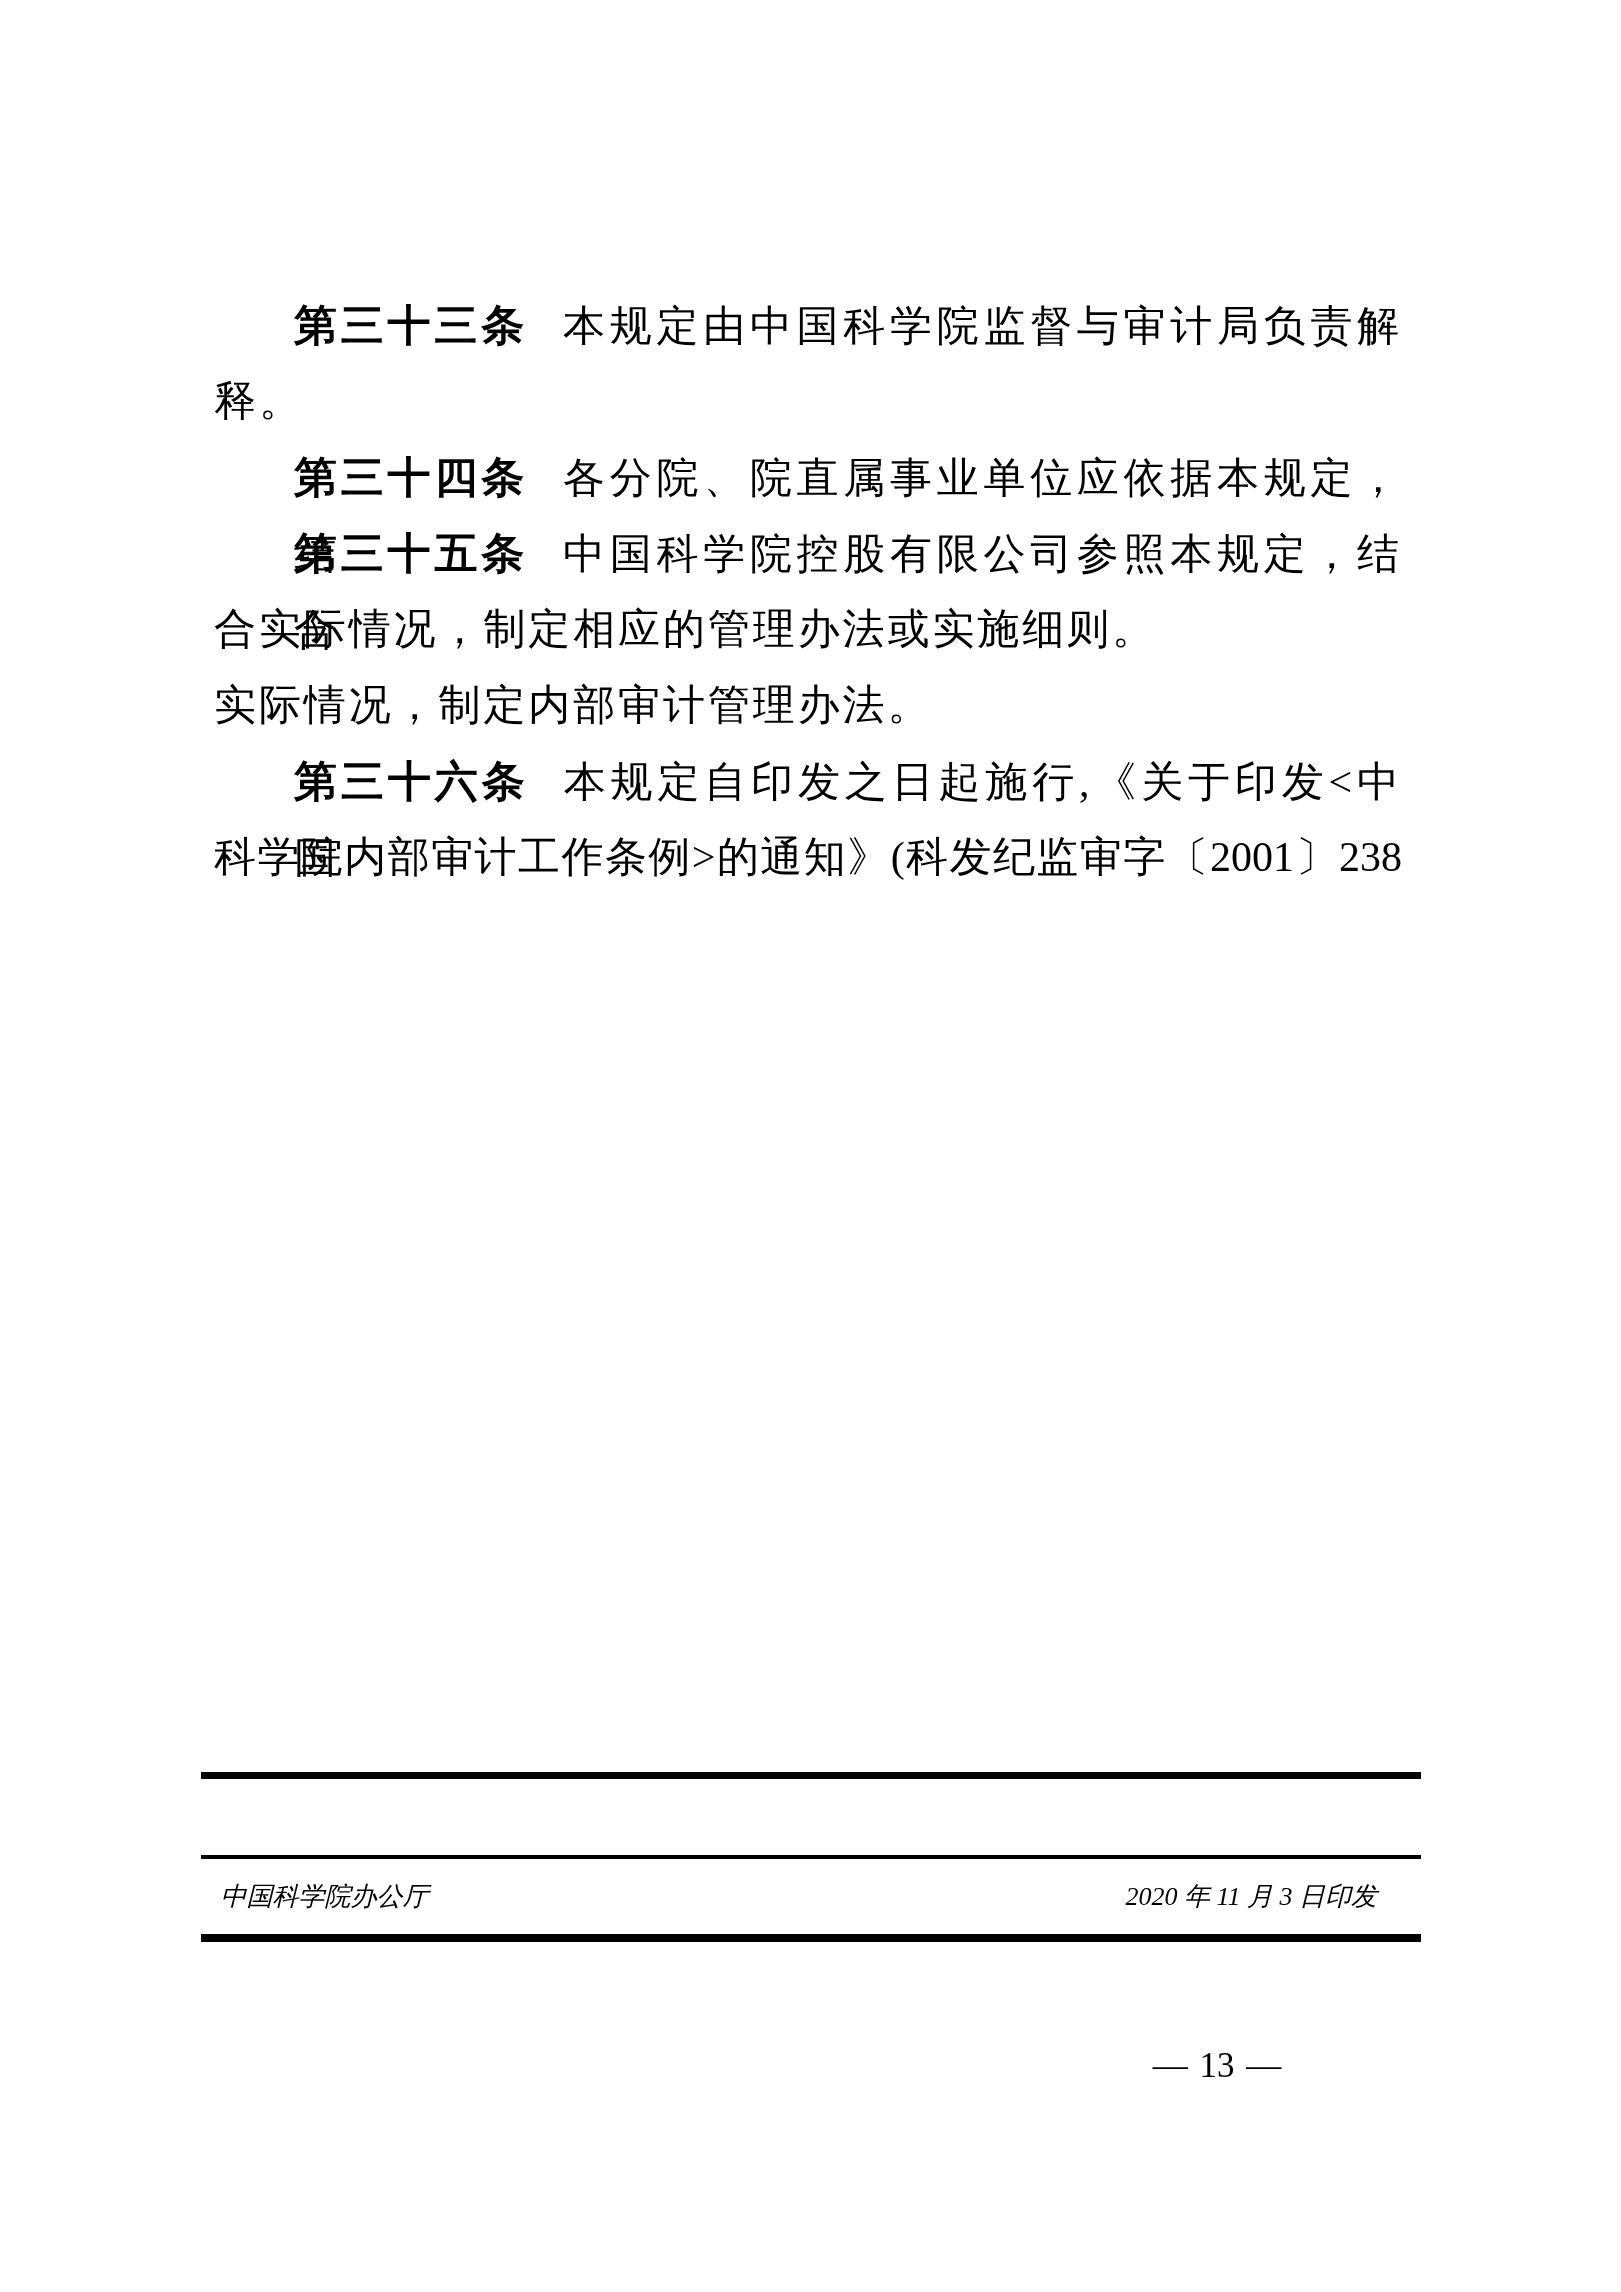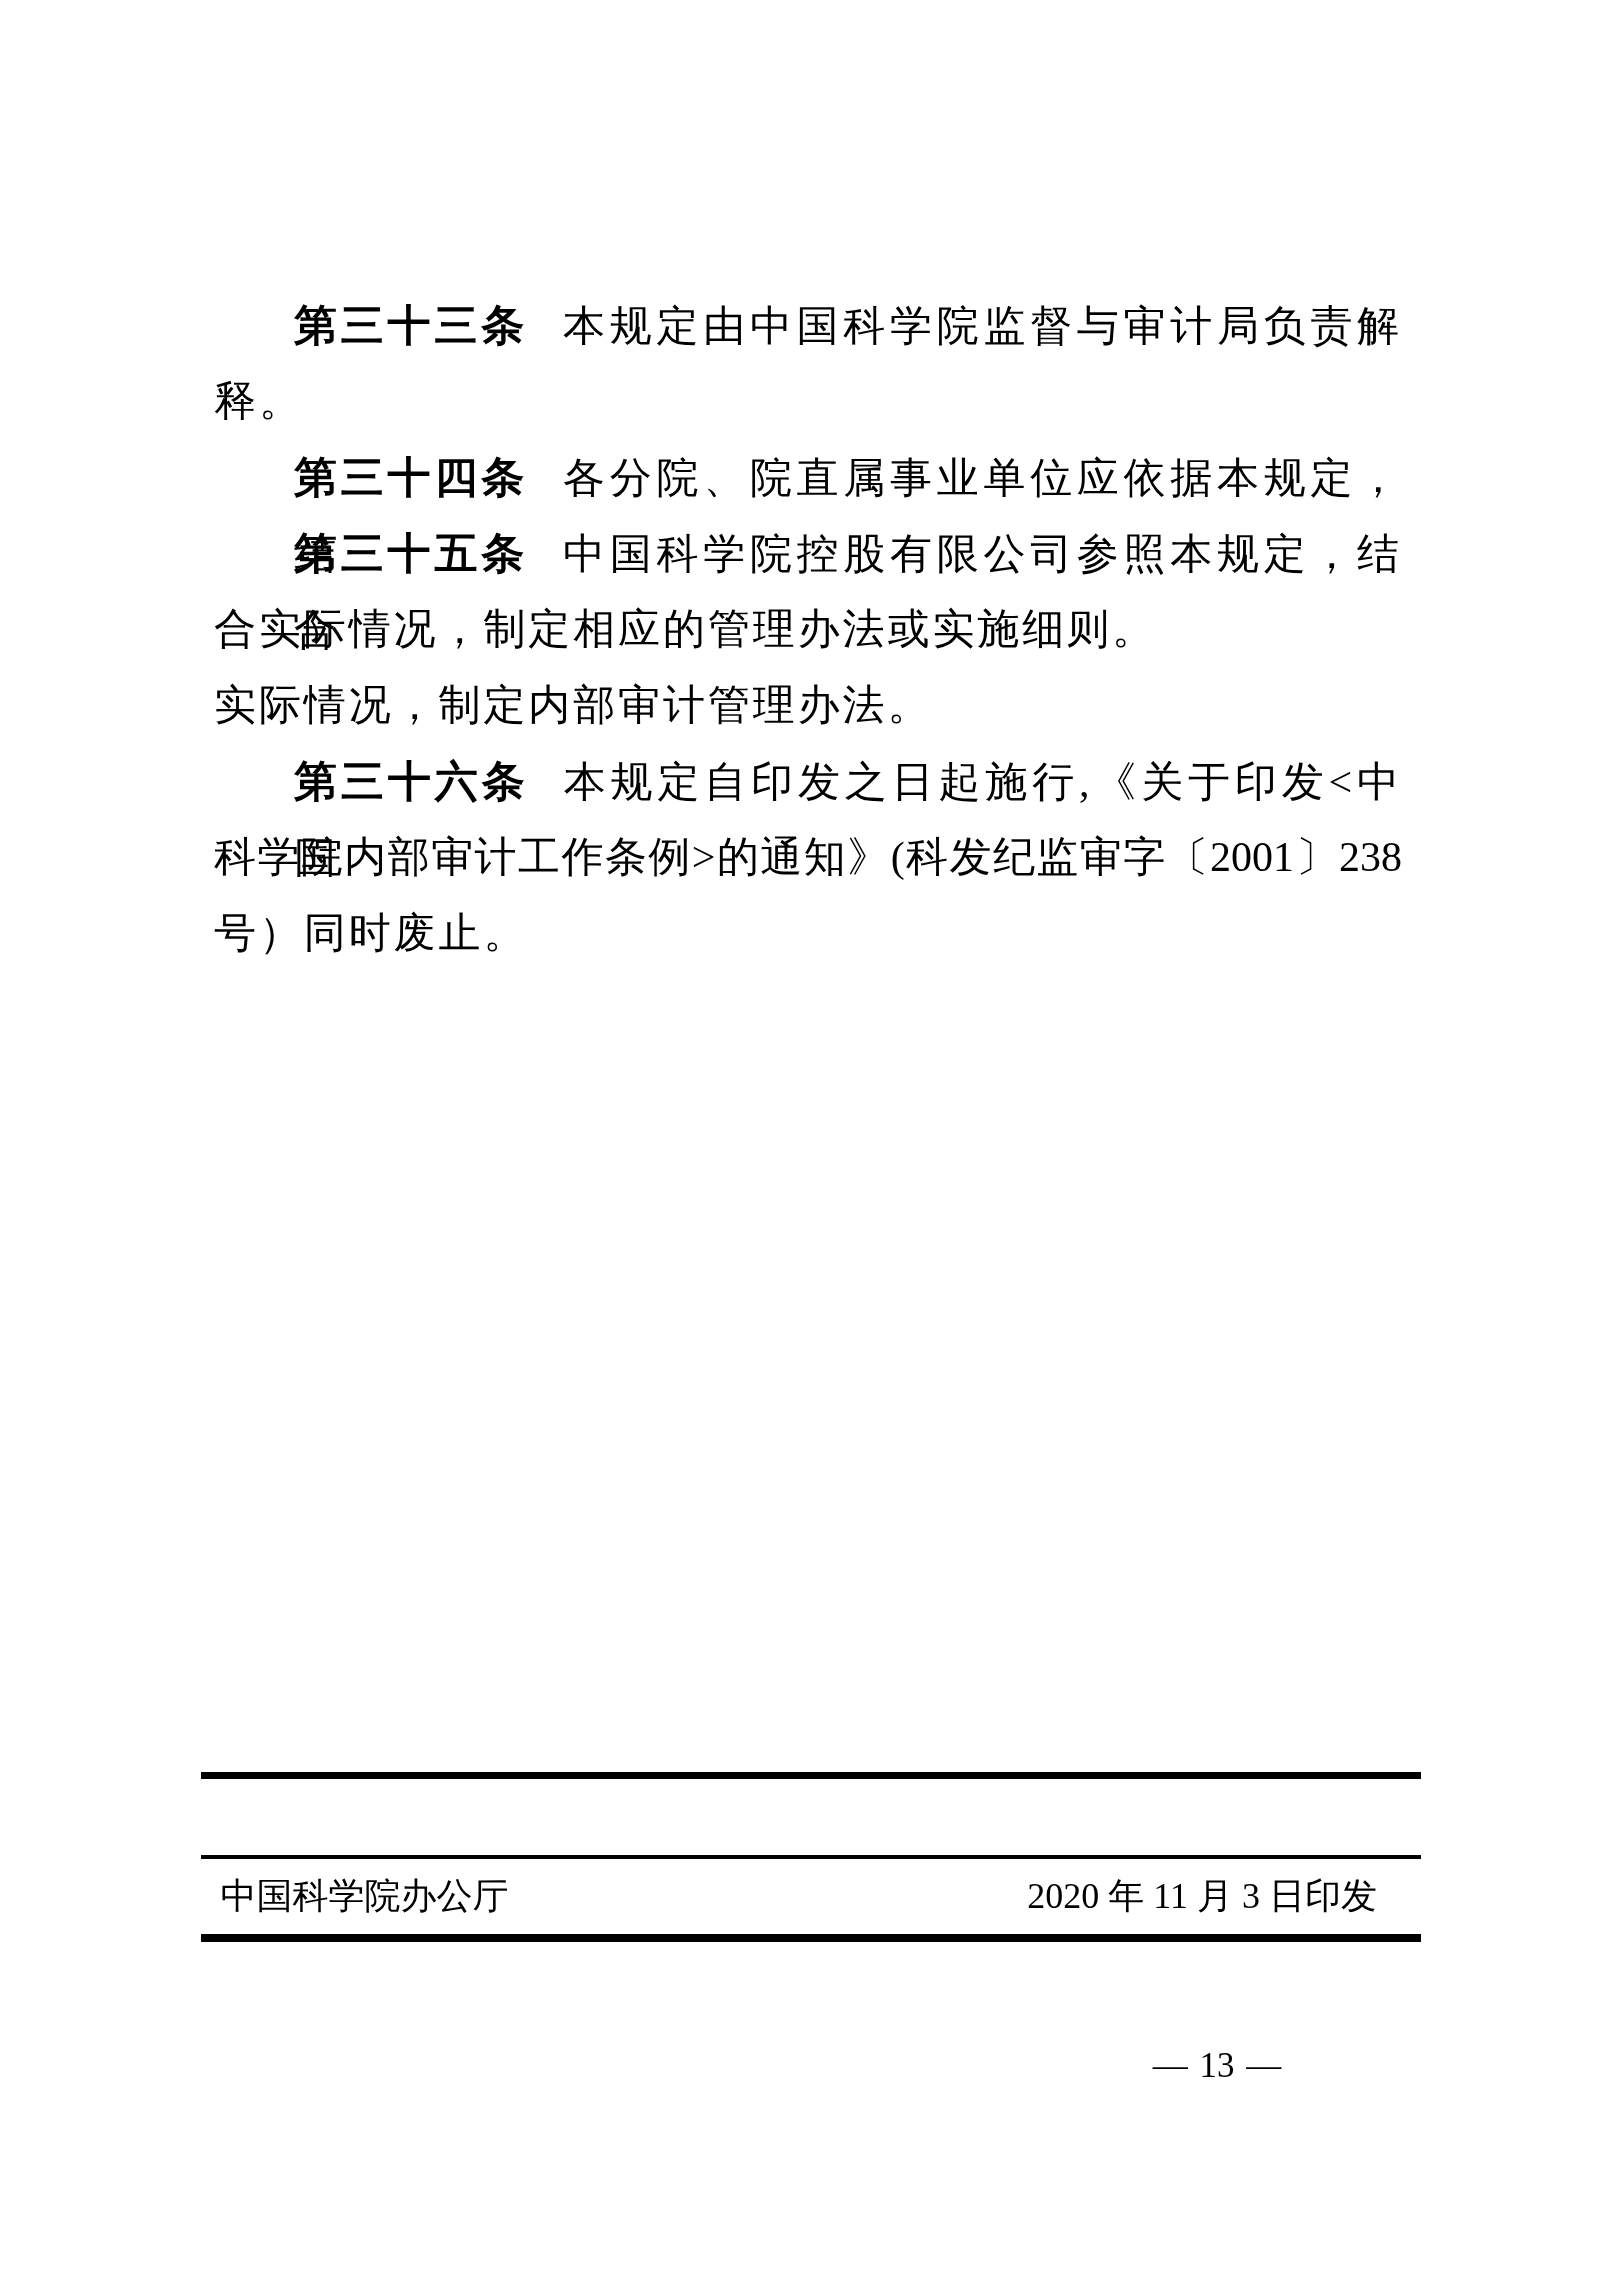--- a/index.html
+++ b/index.html
@@ -57,23 +57,24 @@
   }
   .issuer-row {
     position: absolute;
     left: 201px;
     top: 1874px;
     width: 1220px;
     display: flex;
     justify-content: space-between;
     align-items: flex-start;
     padding: 0 44px 0 19.6px;
-    font-size: 36px;
+    font-size: 26px;
     line-height: 45px;
     white-space: nowrap;
+    font-style: italic;
   }
   
   .page-num {
     position: absolute;
     left: 1060px;
     top: 2045px;
     width: 314px;
     text-align: center;
     font-size: 35px;
     line-height: 41px;
@@ -104,23 +105,20 @@
     </div>
     <div class="line">
       <span>实际情况，制定内部审计管理办法。</span>
     </div>
     <div class="line indent justify">
       <span class="b">第三十六条</span><span>本规定自印发之日起施行,《关于印发&lt;中国</span>
     </div>
     <div class="line justify tight">
       <span>科学院内部审计工作条例&gt;的通知》(科发纪监审字〔2001〕238</span>
     </div>
-    <div class="line">
-      <span>号）同时废止。</span>
-    </div>
   </div>
 
   <div class="rule rule-top"></div>
 
 
   <div class="rule rule-middle"></div>
 
   <div class="issuer-row">
     <span>中国科学院办公厅</span>
     <span>2020 年 11 月 3 日印发</span>

